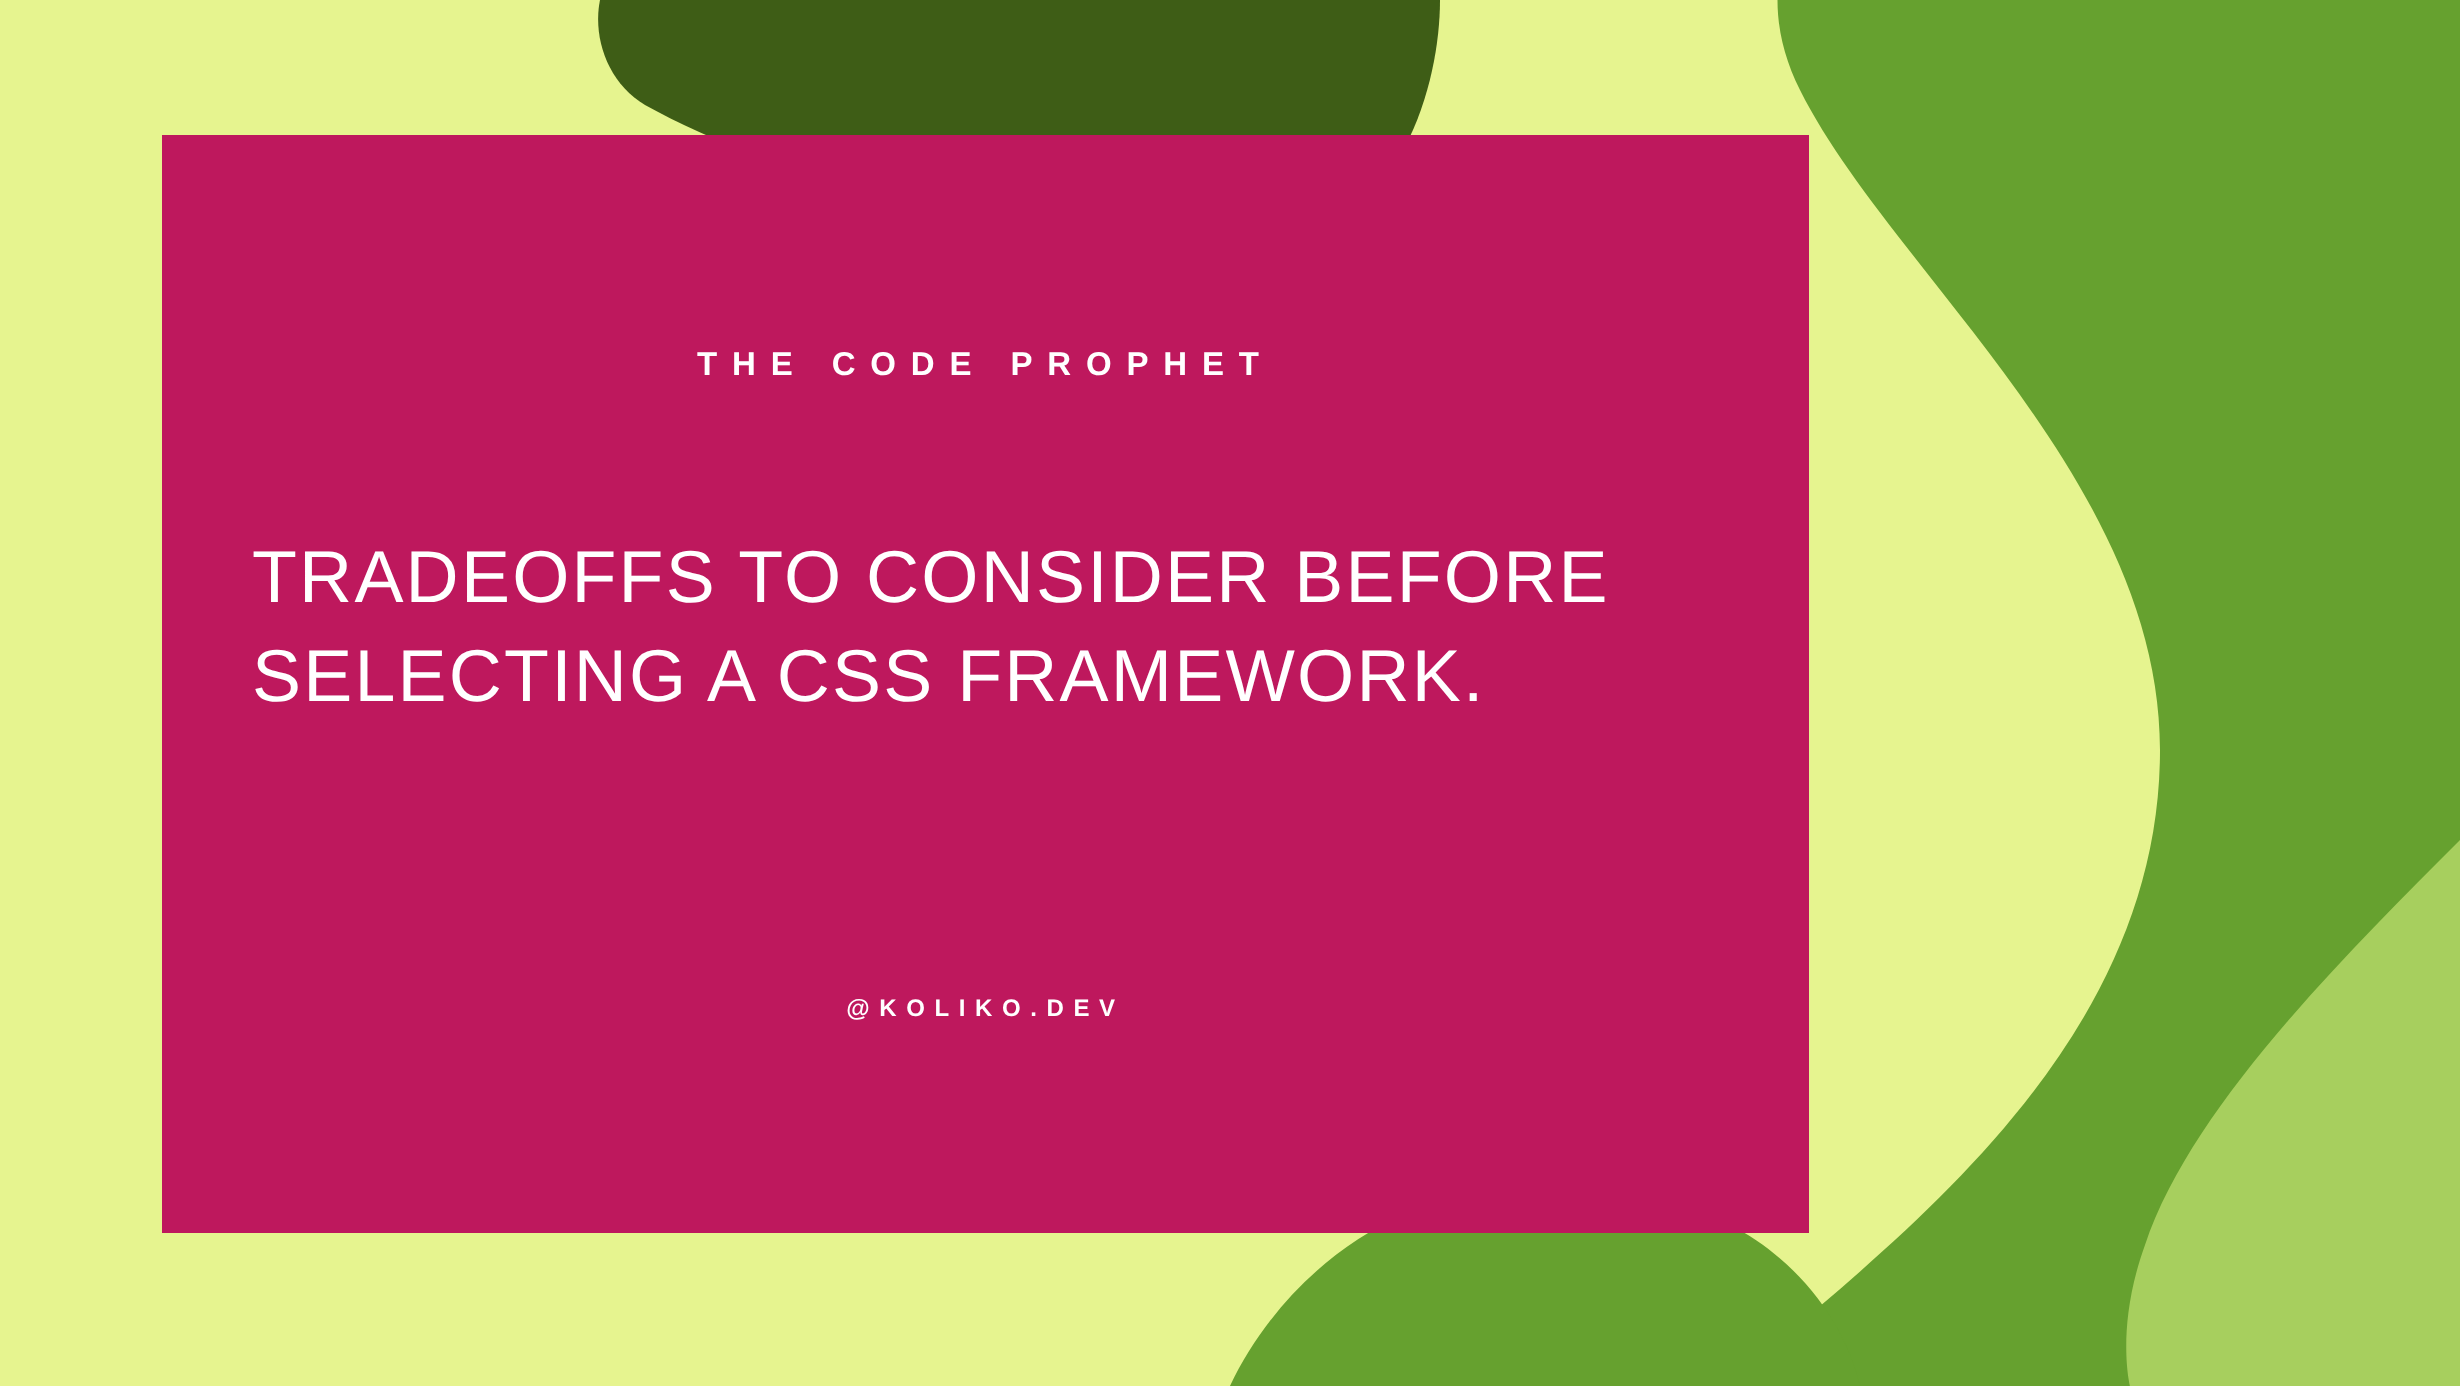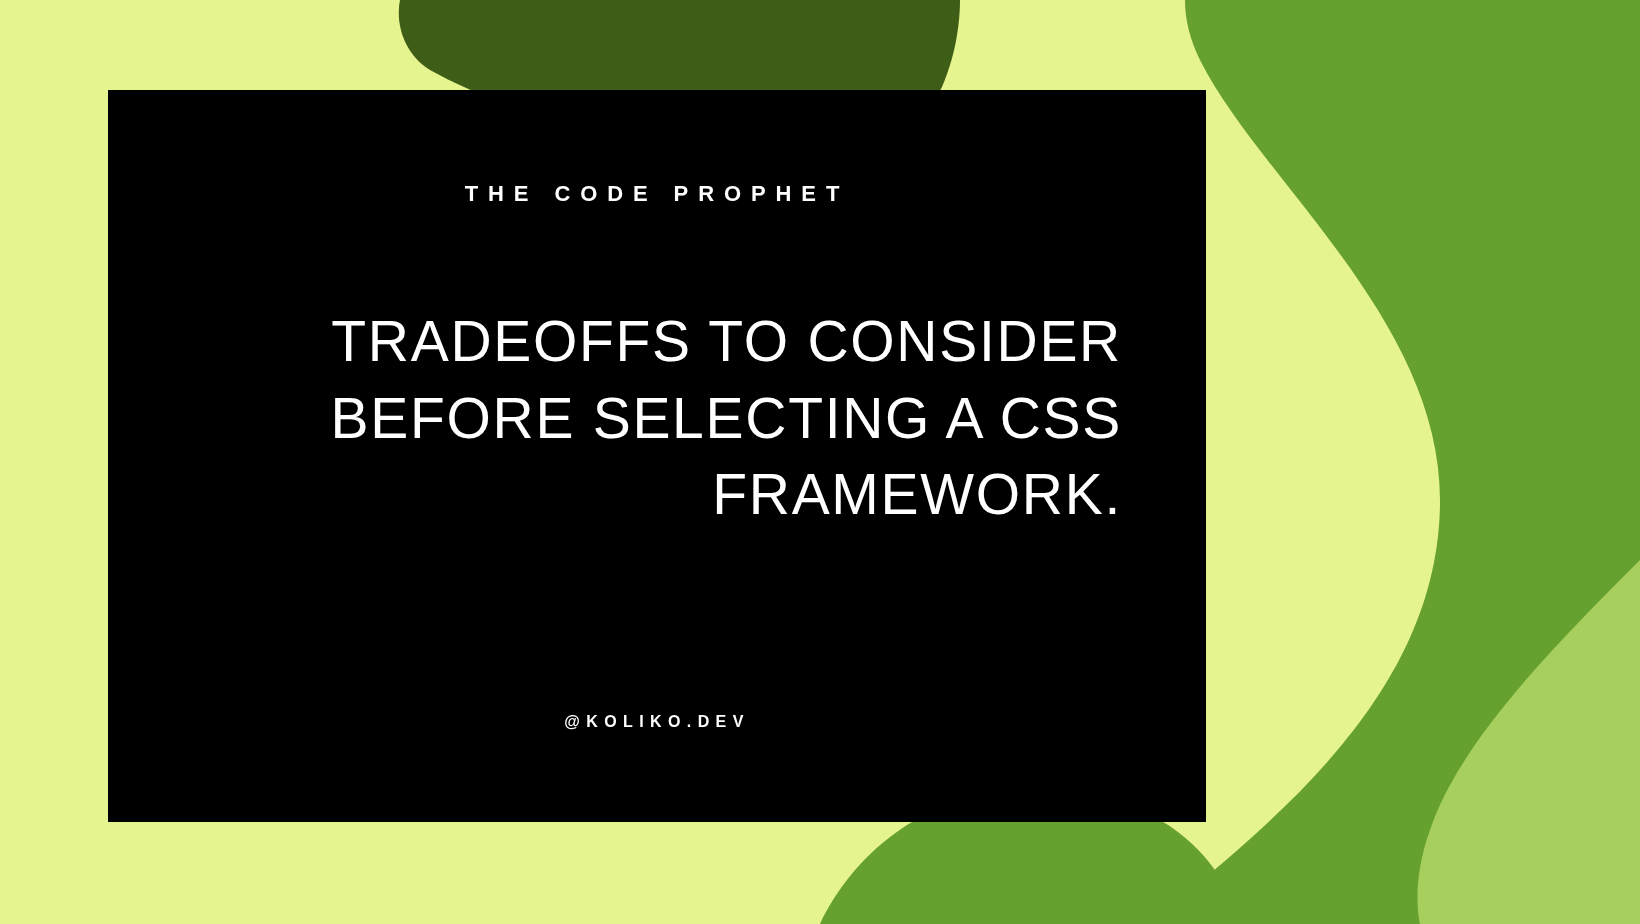--- a/index.html
+++ b/index.html
@@ -19,44 +19,44 @@
       top: 0; left: 0;
       width: 1640px;
       height: 924px;
     }
     .card {
       position: absolute;
       left: 108px;
       top: 90px;
       width: 1098px;
       height: 732px;
-      background: #000000;
+      background: #be185d;
       color: #ffffff;
       display: flex;
       flex-direction: column;
       align-items: center;
       justify-content: center;
-      padding: 40px 84px;
+      padding: 40px 60px;
     }
     .kicker {
       font-size: 22px;
       font-weight: 700;
       letter-spacing: 0.45em;
       text-transform: uppercase;
       margin-bottom: 96px;
       text-align: center;
       white-space: pre;
     }
     .title {
-      font-size: 57px;
+      font-size: 49px;
       font-weight: 400;
       letter-spacing: 0.03em;
       line-height: 1.35;
       text-transform: uppercase;
-      text-align: right;
+      text-align: left;
       margin-bottom: 180px;
       max-width: 1040px;
     }
     .handle {
       font-size: 16px;
       font-weight: 700;
       letter-spacing: 0.4em;
       text-transform: uppercase;
       text-align: center;
       white-space: pre;

